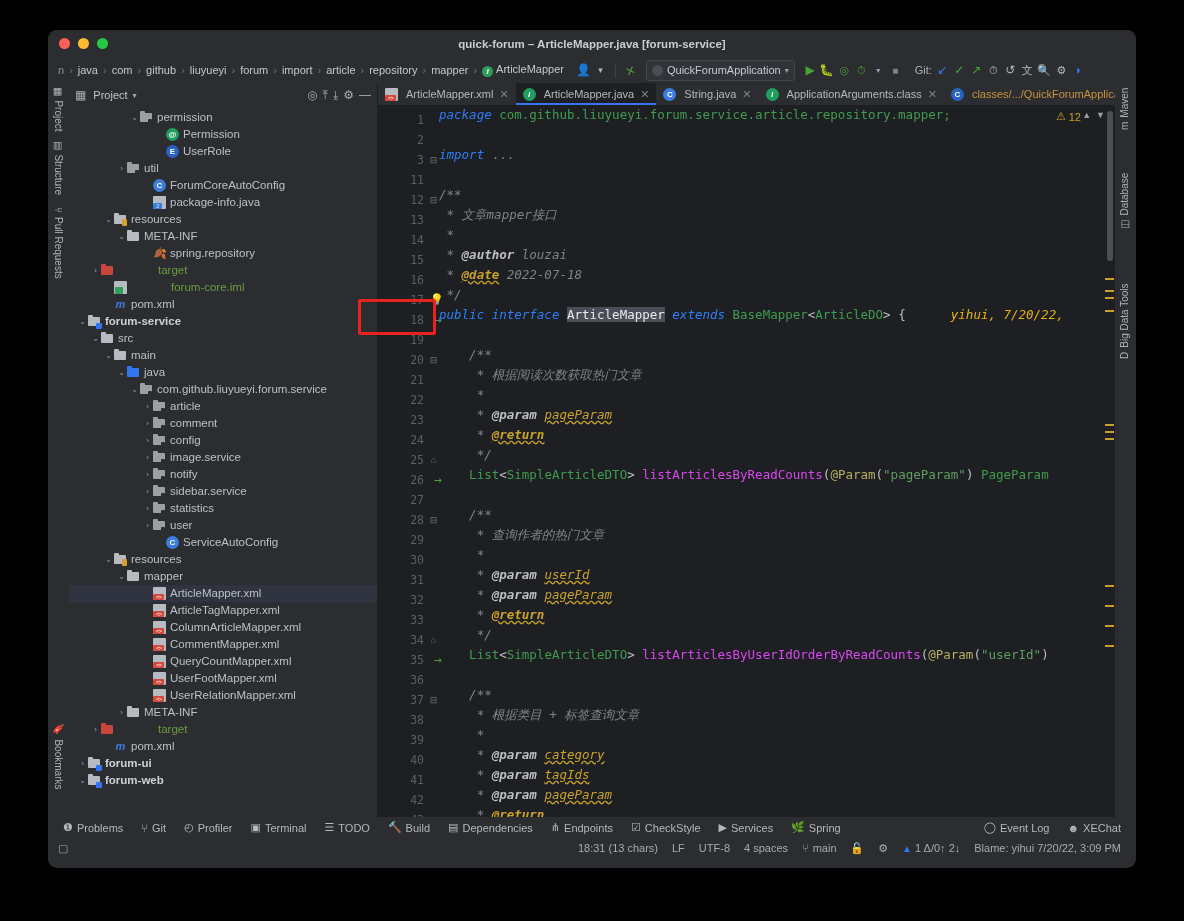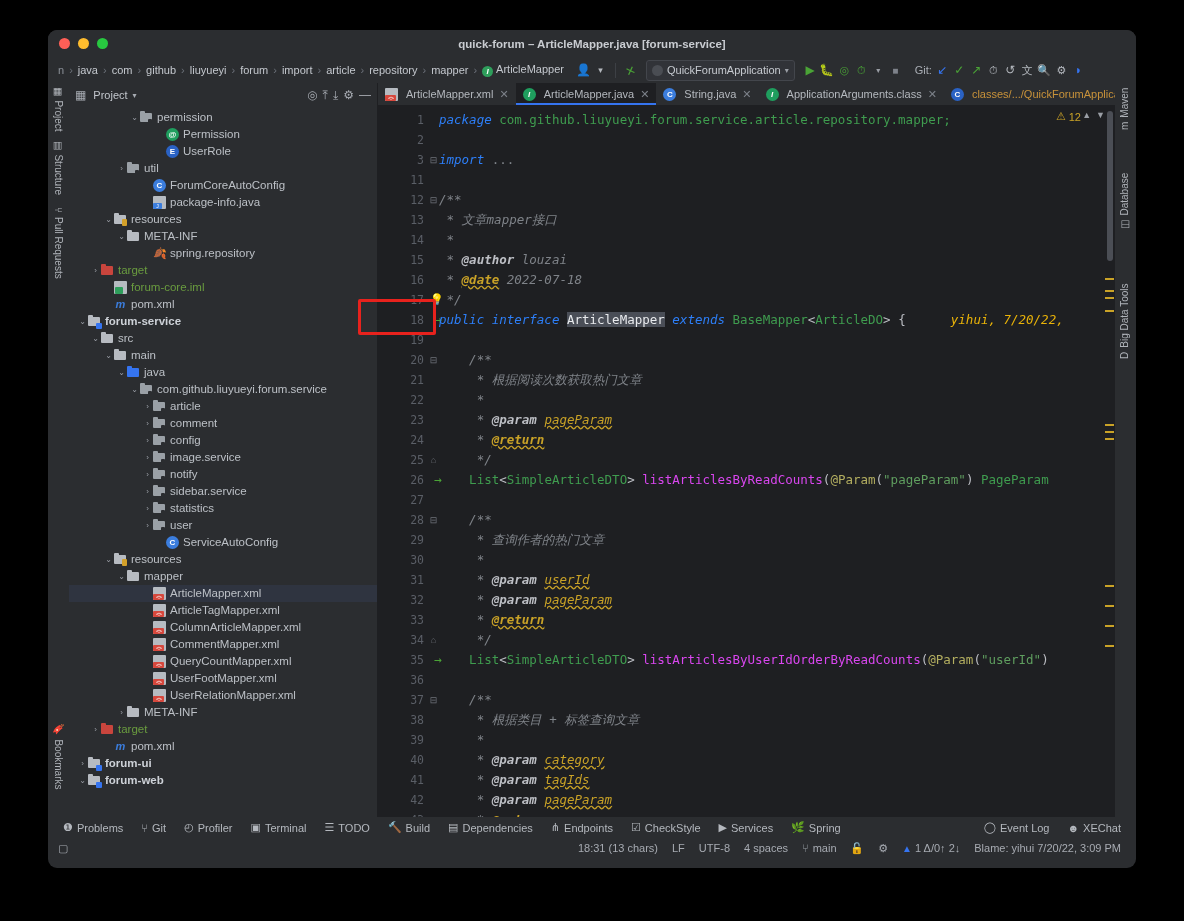--- a/index.html
+++ b/index.html
@@ -41,21 +41,21 @@
   .projhead{height:24px;display:flex;align-items:center;padding:0 6px;gap:5px;font-size:11px;color:#c2c6cc;}
   .projhead .ttl{font-weight:normal;margin-left:2px;}
   .projhead .spacer{flex:1;}
   .projhead .hi{font-size:12px;color:#a7abb2;}
   .tree{flex:1;overflow:hidden;padding-top:2px;font-size:11.5px;color:#bcc0c6;}
   .row{height:17px;display:flex;align-items:center;white-space:nowrap;line-height:17px;}
   .row.sel{background:#2f3440;}
   .tw{display:inline-block;width:11px;text-align:center;color:#9a9ea5;font-size:8px;flex:none;}
   .ic{display:inline-block;width:13px;height:13px;margin-right:4px;flex:none;position:relative;vertical-align:middle;}
   .lbl{flex:none;}
-  .lbl.green{color:#6a9c3f;}
+  .lbl.green{color:#6a9c3f;margin-left:40px;}
   .lbl.bold{font-weight:bold;color:#cdd1d7;}
 
   
   .ic.folder::before{content:"";position:absolute;left:0;top:2px;width:12px;height:9px;border-radius:1px;background:#9aa0a6;}
   .ic.folder::after{content:"";position:absolute;left:0;top:0px;width:5px;height:3px;border-radius:1px 1px 0 0;background:#9aa0a6;}
   .ic.folder.pkg::before{background:#9aa0a6;}
   .ic.folder.pkg .dot2{position:absolute;right:1px;bottom:1px;width:4px;height:4px;background:#2b2d30;border-radius:1px;z-index:2;}
   .ic.folder.blue::before,.ic.folder.blue::after{background:#3574f0;}
   .ic.folder.red::before,.ic.folder.red::after{background:#c9453d;}
   .ic.folder.plain::before,.ic.folder.plain::after{background:#b7bbc1;}
@@ -87,21 +87,21 @@
   .tab .nm.orange{color:#c8923a;}
 
   .codewrap{flex:1;display:flex;position:relative;overflow:hidden;}
   .gutter{width:50px;flex:none;background:#1e1f22;text-align:right;color:#5a5e66;font-family:"DejaVu Sans Mono",monospace;font-size:11.5px;padding-top:5px;position:relative;}
   .gline{height:20px;line-height:20px;padding-right:4px;position:relative;}
   .gline .arw{position:absolute;right:-14px;top:0;color:#4aa336;font-size:13px;line-height:20px;}
   .gline .bulb{position:absolute;right:-16px;top:0;font-size:11px;line-height:20px;}
   .foldcol{width:11px;flex:none;background:#1e1f22;padding-top:5px;color:#6e727a;font-size:9px;text-align:center;}
   .fline{height:20px;line-height:20px;}
 
-  .code{flex:1;padding-top:5px;font-family:"DejaVu Sans Mono",monospace;font-size:12.5px;line-height:20px;white-space:pre;color:#bcbec4;overflow:hidden;position:relative;min-width:0;}
+  .code{flex:1;font-family:"DejaVu Sans Mono",monospace;font-size:12.5px;line-height:20px;white-space:pre;color:#bcbec4;overflow:hidden;position:relative;min-width:0;}
   .cl{height:20px;}
   .kw{color:#2d7ff9;font-style:italic;}
   .pkg2{color:#3f9c4f;}
   .cmt{color:#7f8389;font-style:italic;}
   .cmtt{color:#7f8389;}
   .tagd{color:#bcbec4;font-weight:bold;font-style:italic;}
   .warn{color:#c9a227;font-weight:bold;font-style:italic;text-decoration:underline wavy #c9a227;text-align:center;}
   .param{color:#c9a227;font-style:italic;text-decoration:underline wavy #c9a227;}
   .typ{color:#3f9c4f;}
   .mth{color:#d946ef;}

